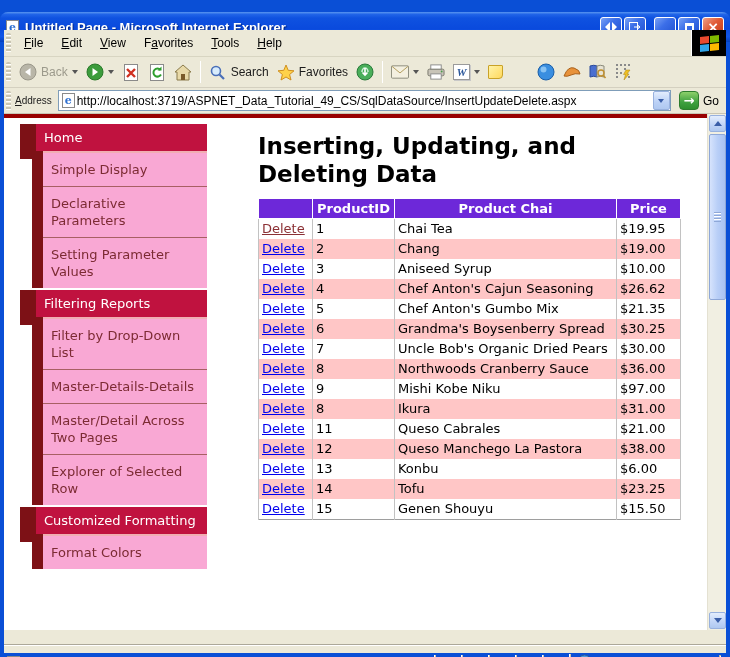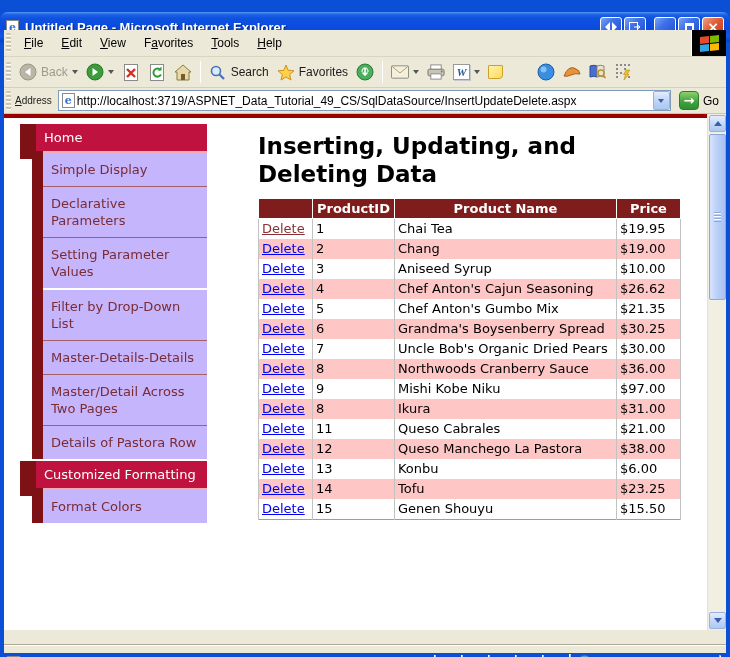--- a/index.html
+++ b/index.html
@@ -83,28 +83,28 @@
   .bc-sep, .bc-current { color:#000; }
 
   .columns { position:relative; height:446px; }
 
   .sidebar { position:absolute; left:16px; top:6px; width:187px; font:13px/17px "DejaVu Sans",sans-serif; }
   .nav-main { position:relative; margin-left:16px; background:#C0123F; color:#fff;
     padding:5px 8px; border-bottom:2px solid #F0AEB3; cursor:pointer; }
   .nav-bullet { position:absolute; left:-16px; top:0; bottom:-8px; width:16px; background:#7D1116; }
   .nav-subgroup { position:relative; margin-left:23px; margin-bottom:2px; }
   .nav-subgroup::before { content:""; position:absolute; left:-11px; top:-2px; bottom:0; width:11px; background:#7D1116; }
-  .nav-sub { background:#c4b5fd; color:#7C2B33; padding:8px; border-top:1px solid #A85F63; cursor:pointer; }
+  .nav-sub { background:#f9a8d4; color:#7C2B33; padding:8px; border-top:1px solid #A85F63; cursor:pointer; }
   .nav-subgroup .nav-sub:first-child { border-top:none; }
 
   .main { position:absolute; left:254px; top:14px; width:440px; font-family:"DejaVu Sans",sans-serif; }
   .content-heading { font:bold 23px/28px "DejaVu Sans",sans-serif; color:#000; width:380px; margin-bottom:10px; }
 
   table.grid { border-collapse:collapse; border:1px solid #9E9E9E; font-size:13px; }
-  table.grid th { background:#7f1d1d; color:#fff; font-weight:bold; border:1px solid #fff; padding:2px 4px; text-align:center; }
+  table.grid th { background:#6d28d9; color:#fff; font-weight:bold; border:1px solid #fff; padding:2px 4px; text-align:center; }
   table.grid td { border-left:1px solid #C2C2C2; border-right:1px solid #C2C2C2; padding:1px 3px; line-height:18px; vertical-align:middle; }
   table.grid tr.alt { background:#FFC6C6; }
   a.delete-link { color:#0000EE; text-decoration:underline; cursor:pointer; }
   a.delete-link.visited { color:#8B3034; }
 
   .vscroll { position:absolute; top:0; right:0; width:19px; height:516px; background:#F1EFE2; border-left:1px solid #E4E1D2; }
   .vs-btn { position:absolute; left:1px; width:17px; height:17px; border-radius:2px; border:1px solid #98B1DE;
     background:linear-gradient(180deg,#E3EDFD,#C0D4F7 60%,#AFC8F0);
     display:flex; align-items:center; justify-content:center; cursor:pointer; }
   .vs-up { top:1px; } .vs-down { bottom:1px; }
@@ -370,46 +370,47 @@
 
 
         <div class="columns">
           <nav class="sidebar">
               <div class="nav-main"><span class="nav-bullet"></span><span>Home</span></div>
               <div class="nav-subgroup">
                 <div class="nav-sub">Simple Display</div>
                 <div class="nav-sub">Declarative Parameters</div>
                 <div class="nav-sub">Setting Parameter Values</div>
               </div>
+              <div class="nav-main"><span class="nav-bullet"></span><span>Filtering Reports</span></div>
               <div class="nav-subgroup">
                 <div class="nav-sub">Filter by Drop-Down List</div>
                 <div class="nav-sub">Master-Details-Details</div>
                 <div class="nav-sub">Master/Detail Across Two Pages</div>
-                <div class="nav-sub">Details of Pastora Row</div>
+                <div class="nav-sub">Explorer of Selected Row</div>
               </div>
               <div class="nav-main"><span class="nav-bullet"></span><span>Customized Formatting</span></div>
               <div class="nav-subgroup">
                 <div class="nav-sub">Format Colors</div>
               </div>
             </nav>
 
           <div class="main">
             <h2 class="content-heading">Inserting, Updating, and Deleting Data</h2>
             <table class="grid">
               <colgroup>
                 <col style="width:54px">
                   <col style="width:80px">
                   <col style="width:222px">
                   <col style="width:64px">
               </colgroup>
             <thead>
                   <tr>
                     <th></th>
                     <th>ProductID</th>
-                    <th>Product Name</th>
+                    <th>Product Chai</th>
                     <th>Price</th>
                   </tr>
                 </thead>
                 <tbody>
                   <tr>
                     <td><a class="delete-link visited" href="#">Delete</a></td>
                     <td>1</td>
                     <td>Chai Tea</td>
                     <td class="price">$19.95</td>
                   </tr>

